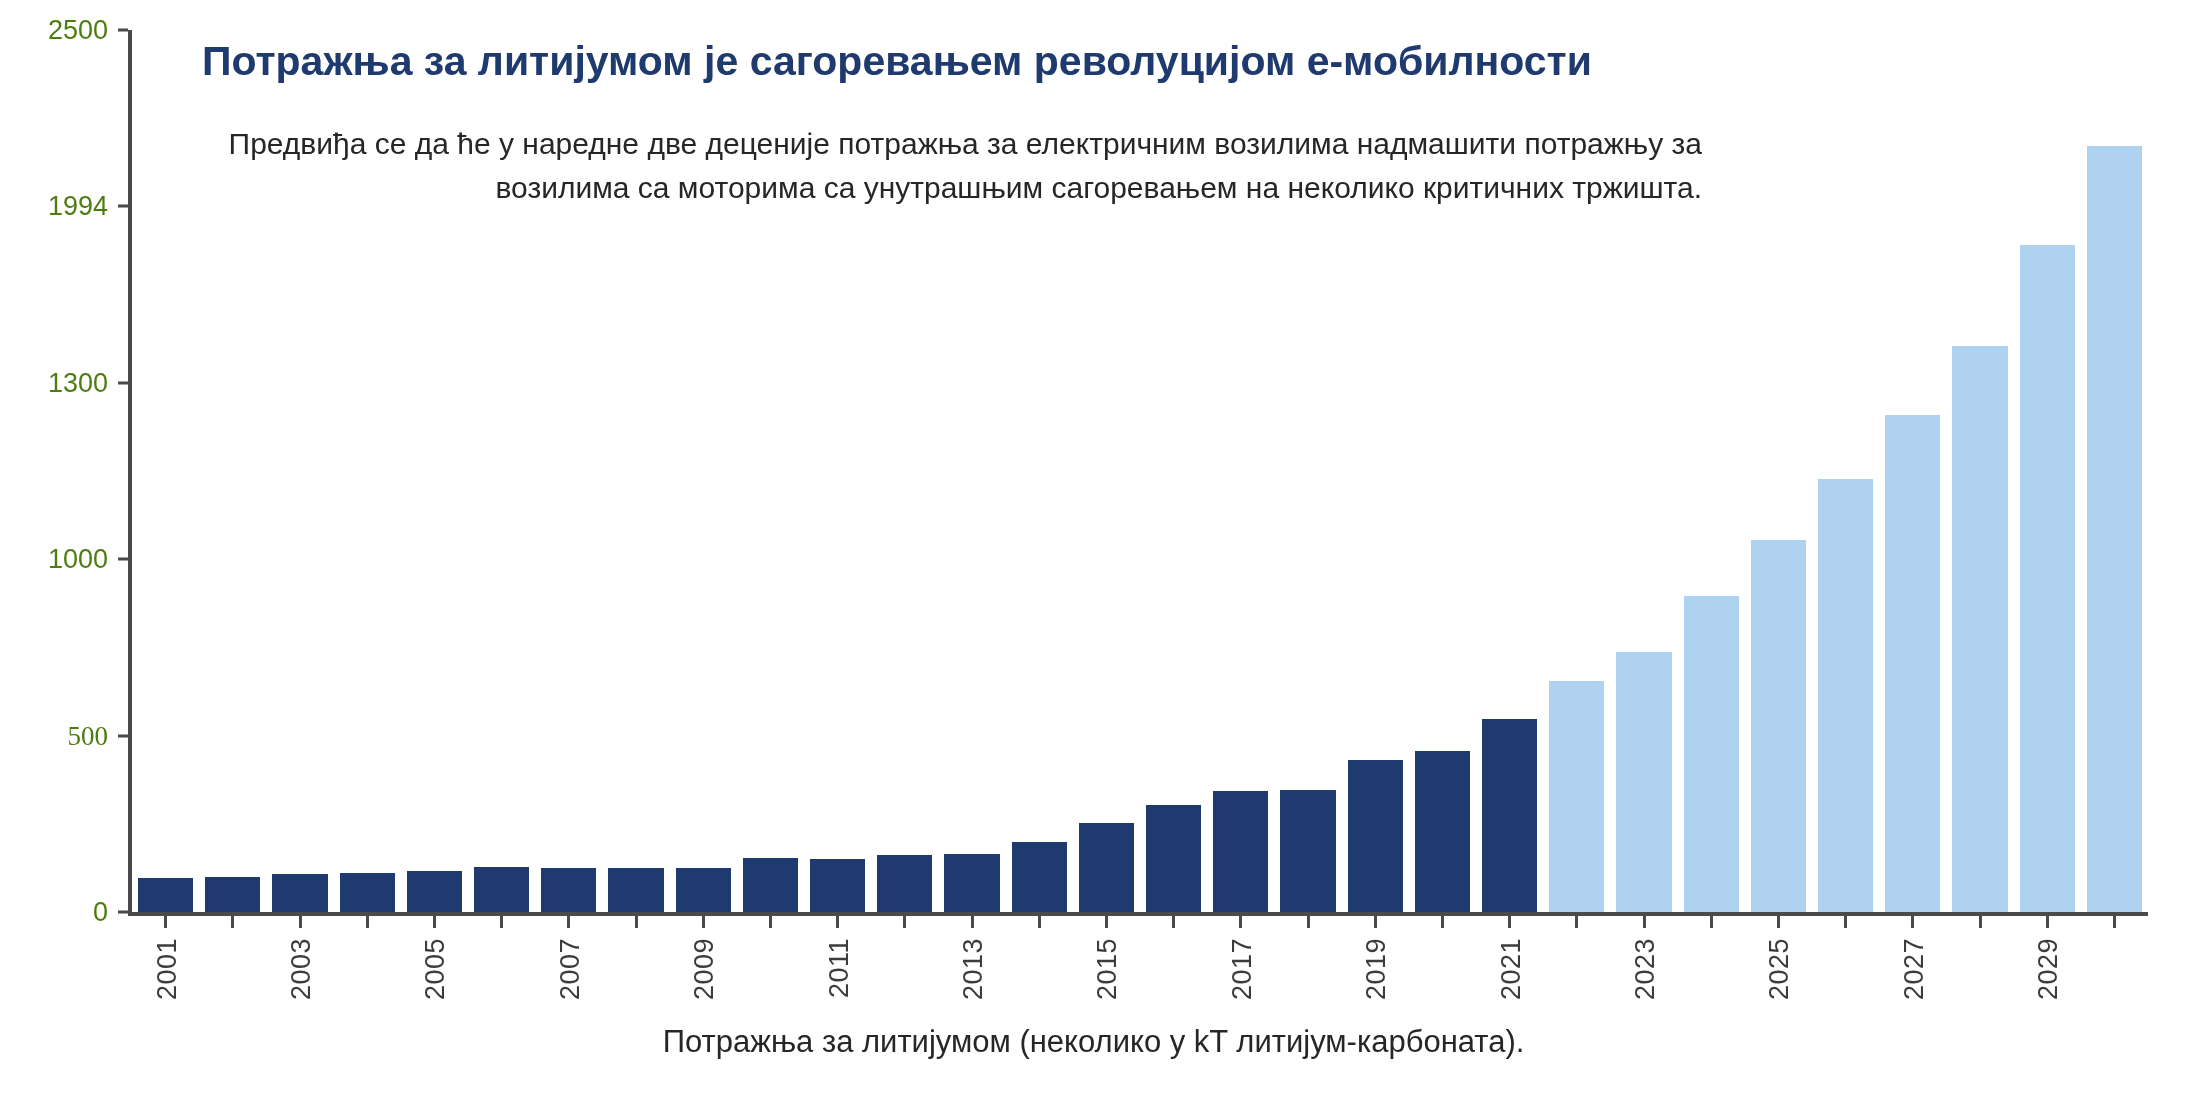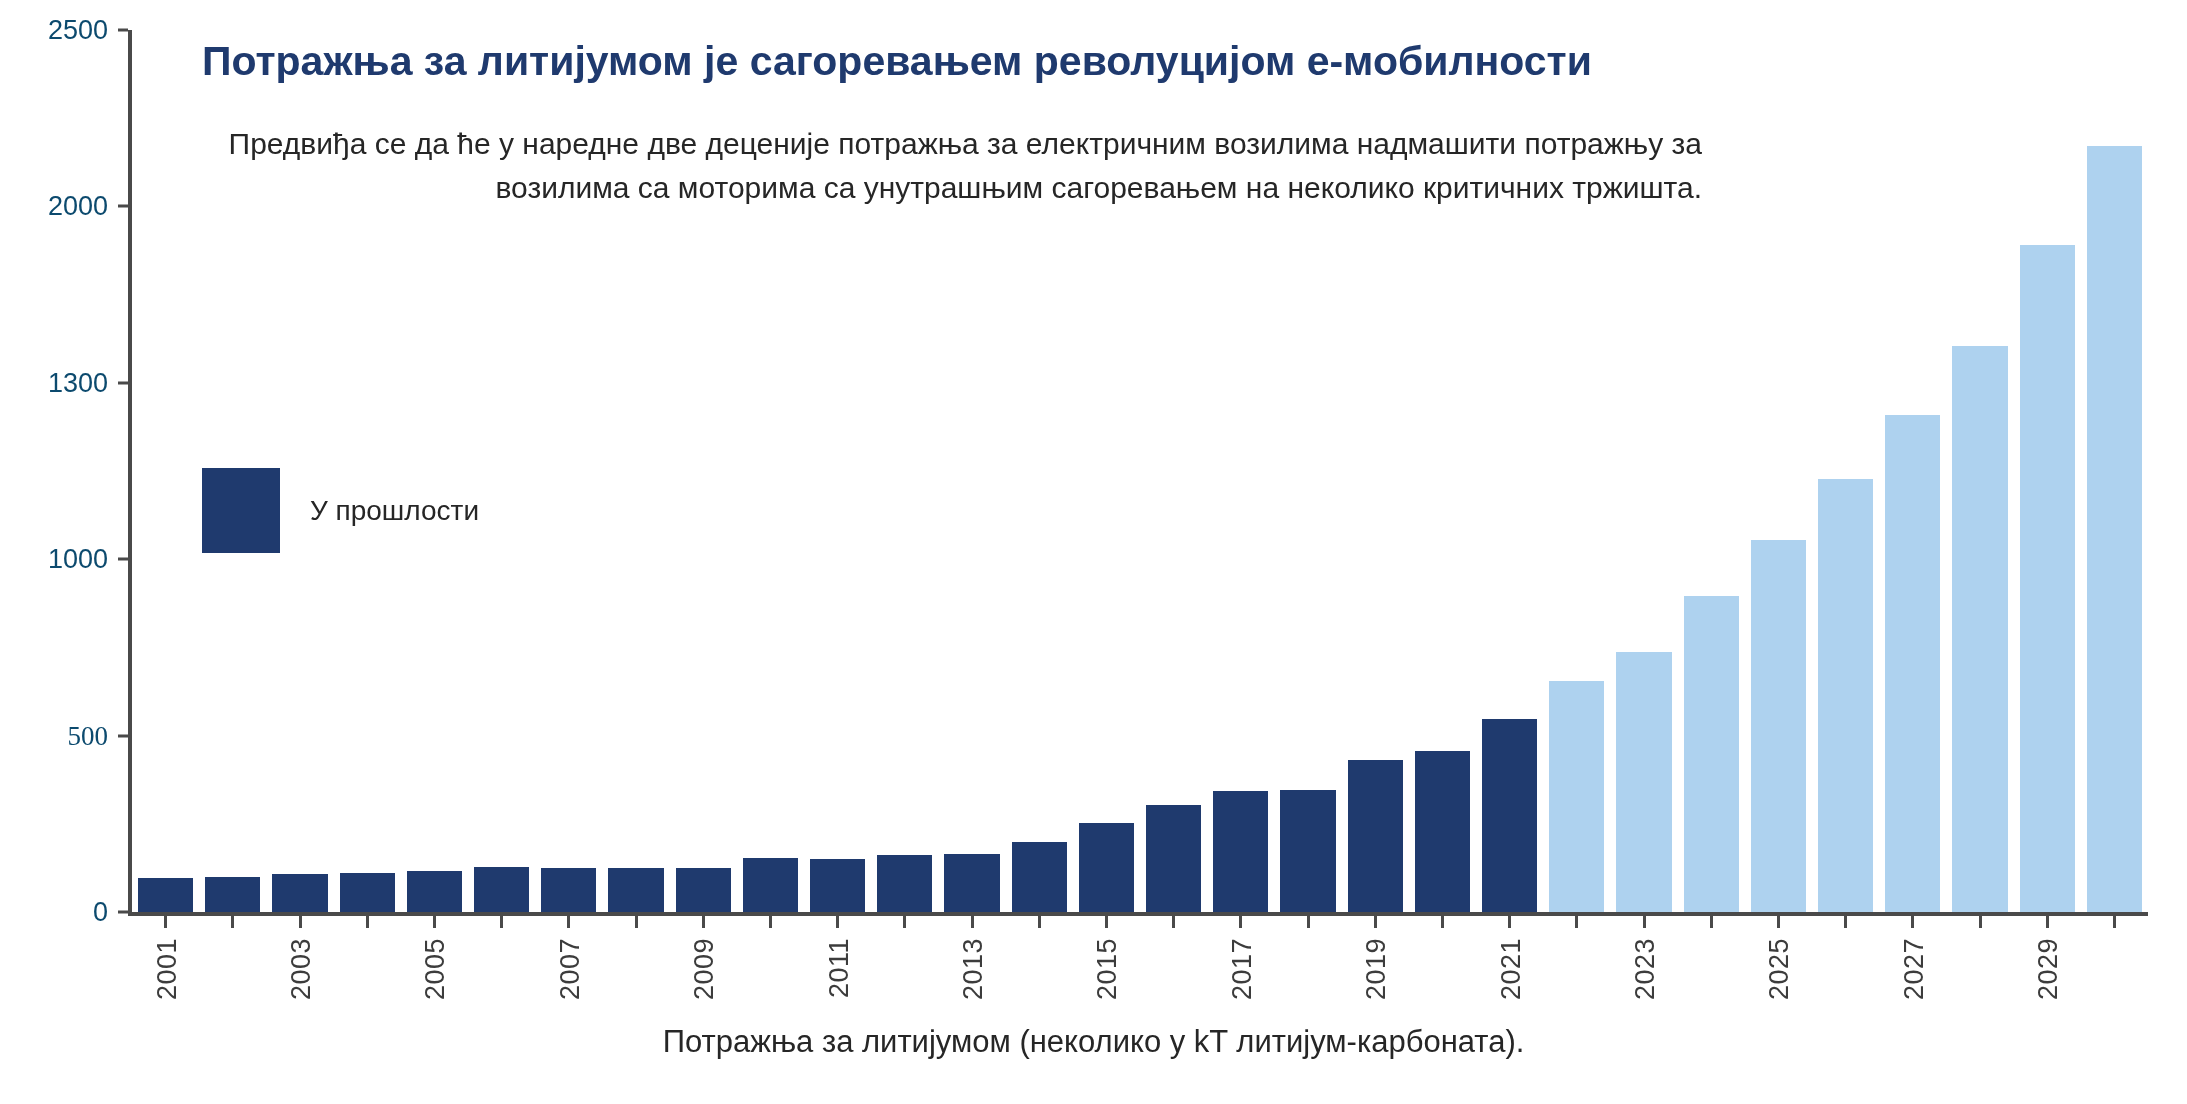--- a/index.html
+++ b/index.html
@@ -40,21 +40,21 @@
     width: 2020px;
     height: 4px;
     background: #4a4a4a;
   }
 
   .y-tick-label {
     position: absolute;
     right: 0;
     transform: translateY(-50%);
     font-size: 27px;
-    color: #0c4a6e;
+    color: #4d7c0f;
     text-align: right;
     white-space: nowrap;
   }
   .y-tick-mark {
     position: absolute;
     left: 118px;
     width: 10px;
     height: 3px;
     background: #4a4a4a;
     transform: translateY(-50%);
@@ -175,21 +175,21 @@
 <div class="figure">
 
   <div class="y-axis-line"></div>
   <div class="x-axis-line"></div>
 
   <div class="y-labels-wrap" id="y-labels">
       <div class="y-tick-label" style="top: 912px;">0</div>
       <div class="y-tick-label" style="top: 735.6px; font-family: Liberation Serif, serif;">500</div>
       <div class="y-tick-label" style="top: 559.2px;">1000</div>
       <div class="y-tick-label" style="top: 382.8px;">1300</div>
-      <div class="y-tick-label" style="top: 206.4px;">2000</div>
+      <div class="y-tick-label" style="top: 206.4px;">1994</div>
       <div class="y-tick-label" style="top: 30px;">2500</div>
     </div>
 
   <div class="bars" id="bars">
       <div class="bar historical" title="2001: 95" style="left: 6.048px; width: 55.104px; height: 33.516px;"></div>
       <div class="bar historical" title="2002: 100" style="left: 73.248px; width: 55.104px; height: 35.28px;"></div>
       <div class="bar historical" title="2003: 108" style="left: 140.448px; width: 55.104px; height: 38.1024px;"></div>
       <div class="bar historical" title="2004: 112" style="left: 207.648px; width: 55.104px; height: 39.5136px;"></div>
       <div class="bar historical" title="2005: 115" style="left: 274.848px; width: 55.104px; height: 40.572px;"></div>
       <div class="bar historical" title="2006: 128" style="left: 342.048px; width: 55.104px; height: 45.1584px;"></div>
@@ -264,24 +264,20 @@
       <div class="x-tick-mark" style="left: 1846.5px;"></div>
       <div class="x-tick-mark" style="left: 1913.7px;"></div>
       <div class="x-tick-label" style="left: 1901.2px;">2029</div>
       <div class="x-tick-mark" style="left: 1980.9px;"></div>
     </div>
 
   <div class="title">Потражња за литијумом је сагоревањем револуцијом е-мобилности</div>
   <div class="subtitle">Предвиђа се да ће у наредне две деценије потражња за електричним возилима надмашити потражњу за возилима са моторима са унутрашњим сагоревањем на неколико критичних тржишта.</div>
 
 
-  <div class="legend-item i0">
-    <div class="legend-swatch" id="sw0" style="background: rgb(31, 58, 110);"></div>
-    <div class="legend-label">У прошлости</div>
-  </div>
 
 
   <div class="caption">Потражња за литијумом (неколико у kT литијум-карбоната).</div>
 <div class="y-tick-mark" style="top: 912px;"></div>
     <div class="y-tick-mark" style="top: 735.6px;"></div>
     <div class="y-tick-mark" style="top: 559.2px;"></div>
     <div class="y-tick-mark" style="top: 382.8px;"></div>
     <div class="y-tick-mark" style="top: 206.4px;"></div>
     <div class="y-tick-mark" style="top: 30px;"></div>
   </div>

